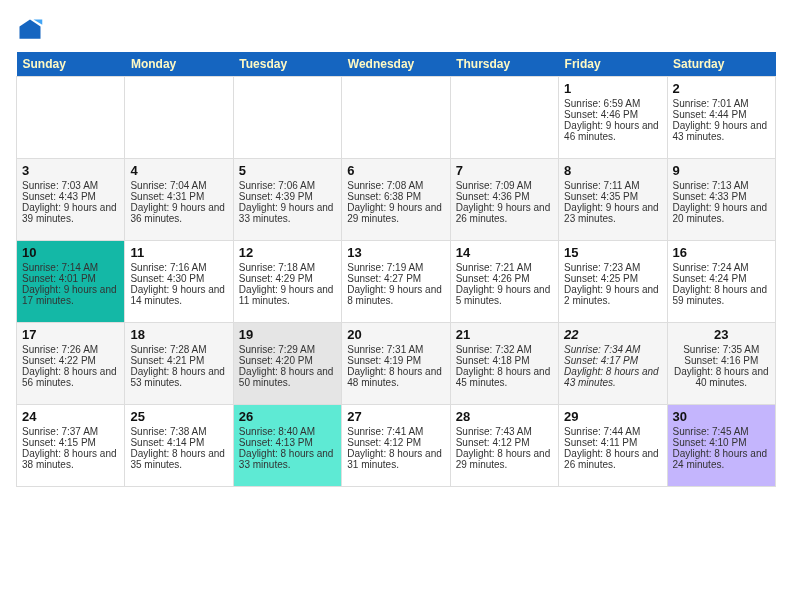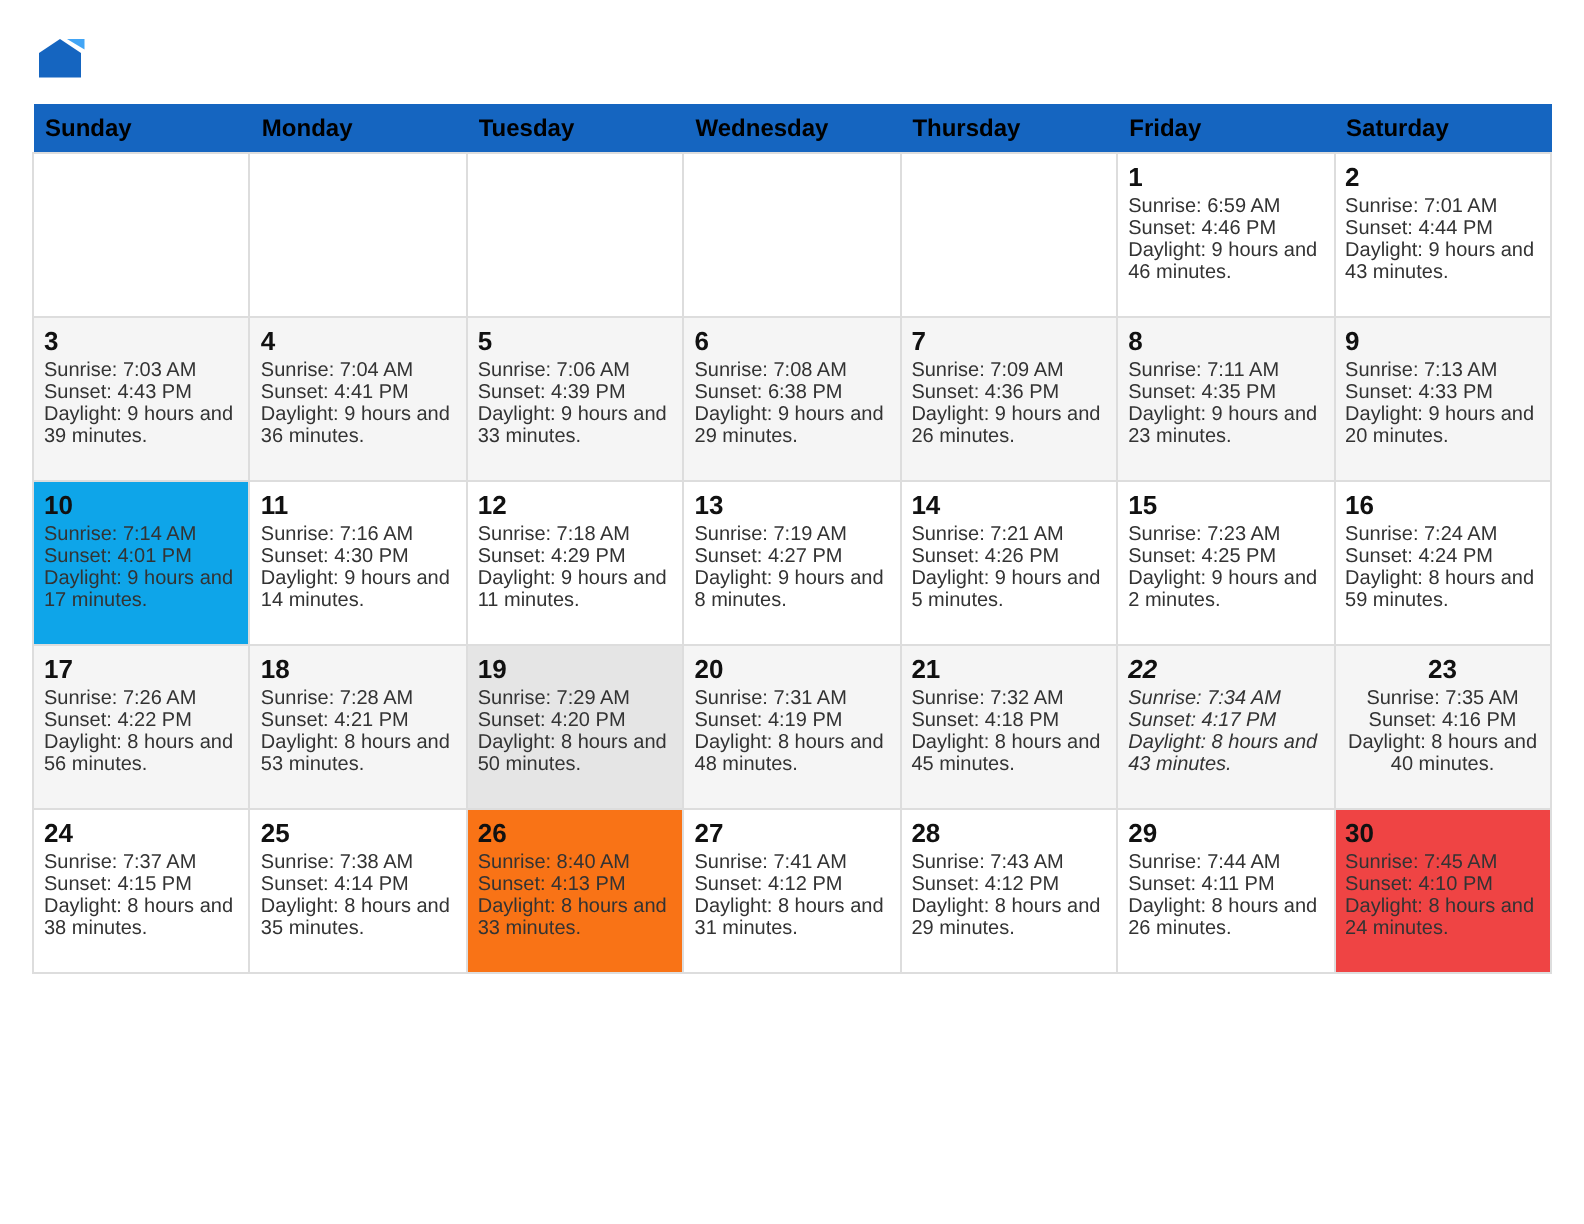--- a/index.html
+++ b/index.html
@@ -52,21 +52,21 @@
       font-size: 16px;
       color: #555;
     }
     table {
       width: 100%;
       border-collapse: collapse;
       table-layout: fixed;
     }
     th {
       background: #1565c0;
-      color: #000000;
+      color: #fef9c3;
       font-size: 12px;
       font-weight: bold;
       padding: 5px 6px;
       text-align: left;
     }
     td {
       border: 1px solid #ddd;
       vertical-align: top;
       padding: 4px 5px;
       font-size: 10px;
@@ -146,21 +146,21 @@
       <tr>
         <td style="background: rgb(245, 245, 245);">
           <span class="day-num">3</span>
           <div>Sunrise: 7:03 AM</div>
           <div>Sunset: 4:43 PM</div>
           <div>Daylight: 9 hours and 39 minutes.</div>
         </td>
         <td style="background: rgb(245, 245, 245);">
           <span class="day-num">4</span>
           <div>Sunrise: 7:04 AM</div>
-          <div>Sunset: 4:41 PM</div>
+          <div>Sunset: 4:31 PM</div>
           <div>Daylight: 9 hours and 36 minutes.</div>
         </td>
         <td style="background: rgb(245, 245, 245);">
           <span class="day-num">5</span>
           <div>Sunrise: 7:06 AM</div>
           <div>Sunset: 4:39 PM</div>
           <div>Daylight: 9 hours and 33 minutes.</div>
         </td>
         <td style="background: rgb(245, 245, 245);">
           <span class="day-num">6</span>
@@ -181,21 +181,21 @@
           <div>Daylight: 9 hours and 23 minutes.</div>
         </td>
         <td style="background: rgb(245, 245, 245);">
           <span class="day-num">9</span>
           <div>Sunrise: 7:13 AM</div>
           <div>Sunset: 4:33 PM</div>
           <div>Daylight: 9 hours and 20 minutes.</div>
         </td>
       </tr>
       <tr>
-        <td style="background: #0ea5e9;">
+        <td style="background: #14b8a6;">
           <span class="day-num">10</span>
           <div>Sunrise: 7:14 AM</div>
           <div>Sunset: 4:01 PM</div>
           <div>Daylight: 9 hours and 17 minutes.</div>
         </td>
         <td style="background: rgb(255, 255, 255);">
           <span class="day-num">11</span>
           <div>Sunrise: 7:16 AM</div>
           <div>Sunset: 4:30 PM</div>
           <div>Daylight: 9 hours and 14 minutes.</div>
@@ -281,21 +281,21 @@
           <div>Sunrise: 7:37 AM</div>
           <div>Sunset: 4:15 PM</div>
           <div>Daylight: 8 hours and 38 minutes.</div>
         </td>
         <td style="background: rgb(255, 255, 255);">
           <span class="day-num">25</span>
           <div>Sunrise: 7:38 AM</div>
           <div>Sunset: 4:14 PM</div>
           <div>Daylight: 8 hours and 35 minutes.</div>
         </td>
-        <td style="background: #f97316;">
+        <td style="background: #5eead4;">
           <span class="day-num">26</span>
           <div>Sunrise: 8:40 AM</div>
           <div>Sunset: 4:13 PM</div>
           <div>Daylight: 8 hours and 33 minutes.</div>
         </td>
         <td style="background: rgb(255, 255, 255);">
           <span class="day-num">27</span>
           <div>Sunrise: 7:41 AM</div>
           <div>Sunset: 4:12 PM</div>
           <div>Daylight: 8 hours and 31 minutes.</div>
@@ -305,21 +305,21 @@
           <div>Sunrise: 7:43 AM</div>
           <div>Sunset: 4:12 PM</div>
           <div>Daylight: 8 hours and 29 minutes.</div>
         </td>
         <td style="background: rgb(255, 255, 255);">
           <span class="day-num">29</span>
           <div>Sunrise: 7:44 AM</div>
           <div>Sunset: 4:11 PM</div>
           <div>Daylight: 8 hours and 26 minutes.</div>
         </td>
-        <td style="background: #ef4444;">
+        <td style="background: #c4b5fd;">
           <span class="day-num">30</span>
           <div>Sunrise: 7:45 AM</div>
           <div>Sunset: 4:10 PM</div>
           <div>Daylight: 8 hours and 24 minutes.</div>
         </td>
       </tr>
     </tbody>
 </table>
 
 </body></html>

